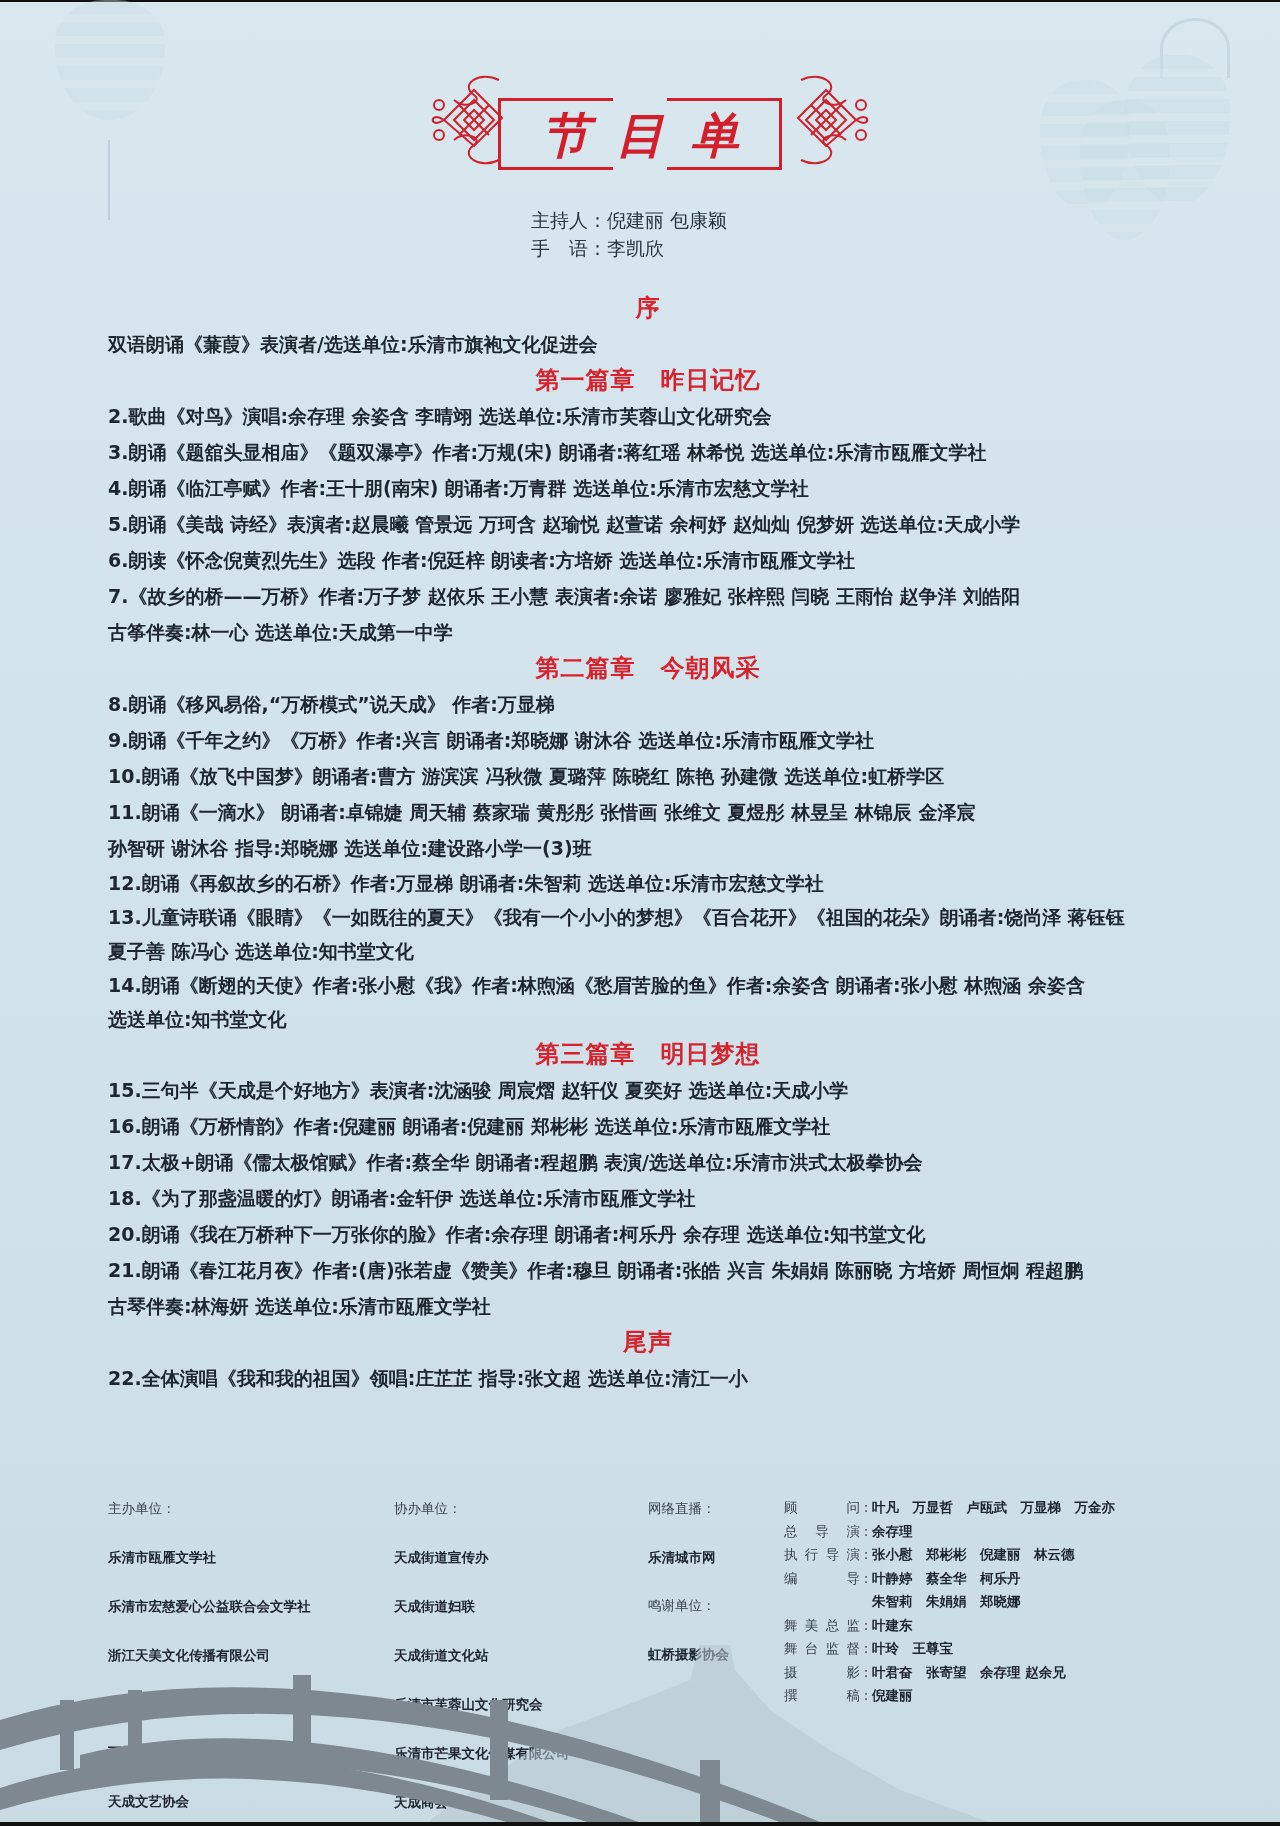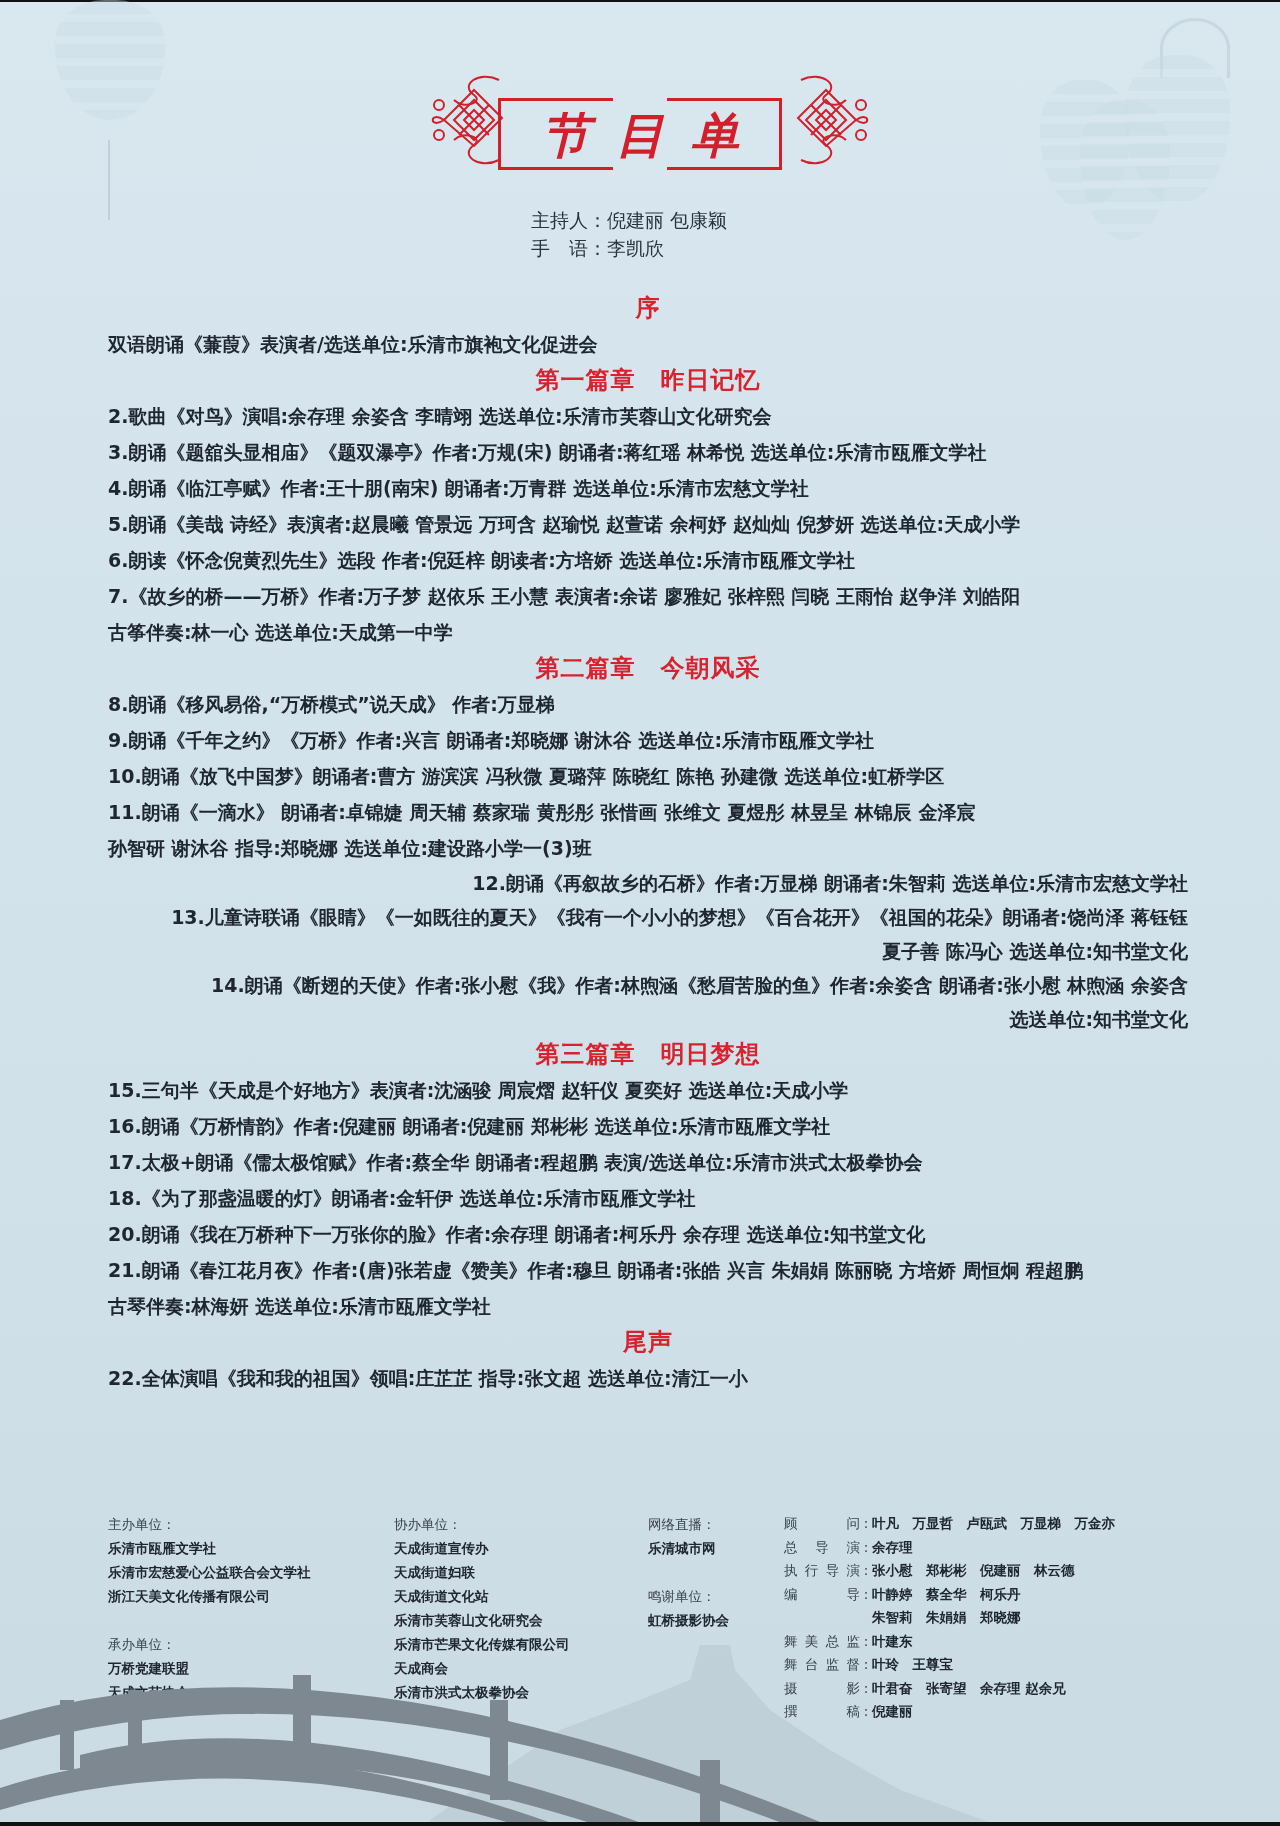--- a/index.html
+++ b/index.html
@@ -43,27 +43,27 @@
   .hosts { position: absolute; left: 531px; top: 206px; font-size: 19px; line-height: 28px; color: #2a3340; }
   .hosts .row { white-space: pre; }
 
   
   .program { position: absolute; left: 108px; top: 290px; width: 1080px; }
   .section-title {
     text-align: center; color: #d8232f; font-weight: bold; font-size: 24px;
     height: 36px; line-height: 36px; letter-spacing: 1px;
   }
   .item { font-size: 19px; font-weight: bold; line-height: 36px; height: 36px; white-space: nowrap; color: #1e2630; }
-  .item.tight { height: 34px; line-height: 34px; text-align: right; }
+  .item.tight { height: 34px; line-height: 34px; }
 
   
   .footer { position: absolute; top: 1496px; left: 0; width: 1280px; height: 200px; font-size: 13.5px; }
-  .col { position: absolute; top: 16px; }
+  .col { position: absolute; top: 0; }
   .col .lbl { font-weight: normal; color: #3a4350; height: 24px; line-height: 24px; }
-  .col .val { font-weight: bold; color: #1e2630; height: 24px; line-height: 24px; white-space: nowrap; }
+  .col .val { font-weight: bold; color: #1e2630; height: 24px; line-height: 24px; white-space: nowrap; margin-top: 25px; }
   .col .gap { height: 24px; }
   .credits .crow { display: flex; height: 23.5px; line-height: 23.5px; }
   .credits .role { width: 76px; color: #3a4350; text-align: justify; text-align-last: justify; }
   .credits .colon { width: 12px; text-align: center; color: #3a4350; }
   .credits .names { font-weight: bold; color: #1e2630; white-space: pre; }
 
   
   .bridge { position: absolute; left: 0; top: 1640px; width: 1280px; height: 186px; }
   .border-bottom { position: absolute; left: 0; bottom: 0; width: 1280px; height: 4px; background: #111; }
   .border-top { position: absolute; left: 0; top: 0; width: 1280px; height: 2px; background: #111; }

